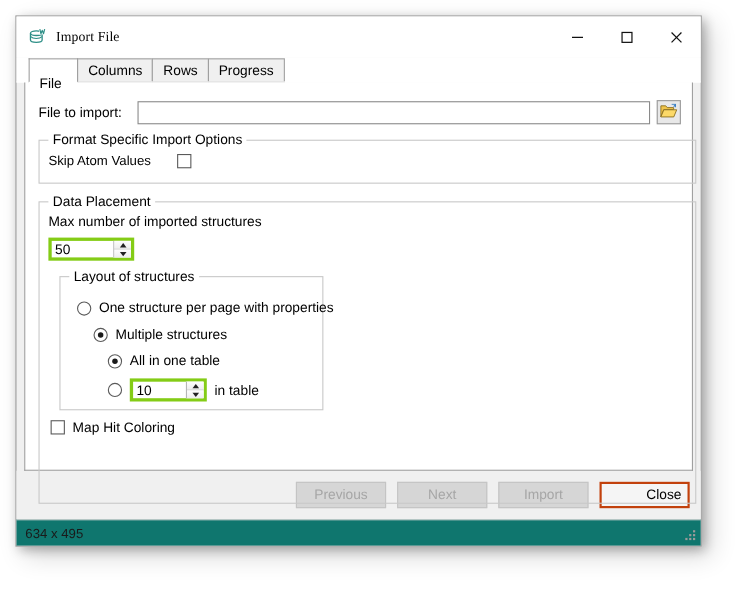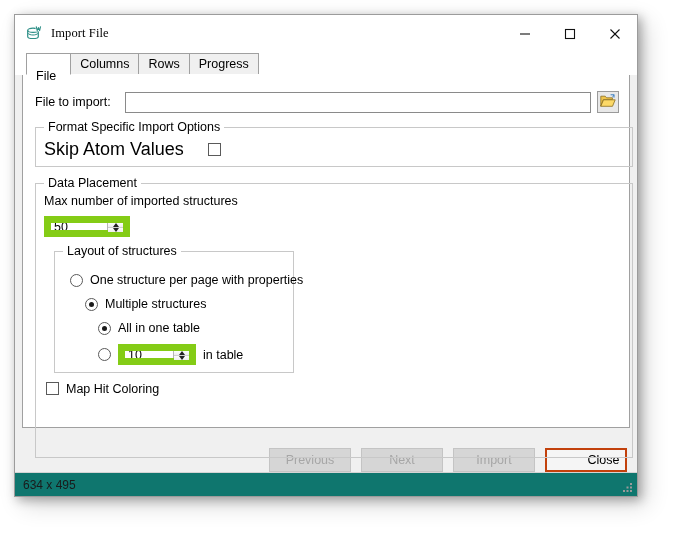--- a/index.html
+++ b/index.html
@@ -193,21 +193,21 @@
     height: 40px;
   }
   #skip-row {
     position: absolute;
     left: 8px;
     top: 11px;
     display: flex;
     align-items: center;
   }
   #skip-label {
-    font-size: 18px;
+    font-size: 12px;
     color: #000;
     margin-right: 24px;
   }
 
   #grp-placement {
     left: 12px;
     top: 108px;
     width: 598px;
     height: 275px;
   }
@@ -274,21 +274,21 @@
     gap: 7px;
     font-size: 12.5px;
     color: #000;
     white-space: nowrap;
   }
 
   
   .spinner {
     display: inline-flex;
     align-items: stretch;
-    border: 7px solid #84cc16;
+    border: 3px solid #84cc16;
     background: #ffffff;
     height: 21px;
     box-sizing: border-box;
   }
   .spinner input {
     border: none;
     outline: none;
     font-family: "Liberation Sans", sans-serif;
     font-size: 12.5px;
     padding: 0 2px 0 3px;
@@ -336,21 +336,21 @@
     gap: 7px;
     font-size: 12.5px;
     color: #000;
   }
 
   
   #footer {
     flex: none;
     height: 44px;
     display: flex;
-    align-items: flex-end;
+    align-items: center;
     justify-content: flex-end;
     padding-right: 10px;
     gap: 10px;
     background: #f0f0f0;
   }
   .btn {
     width: 82px;
     height: 24px;
     font-family: "Liberation Sans", sans-serif;
     font-size: 12.5px;

